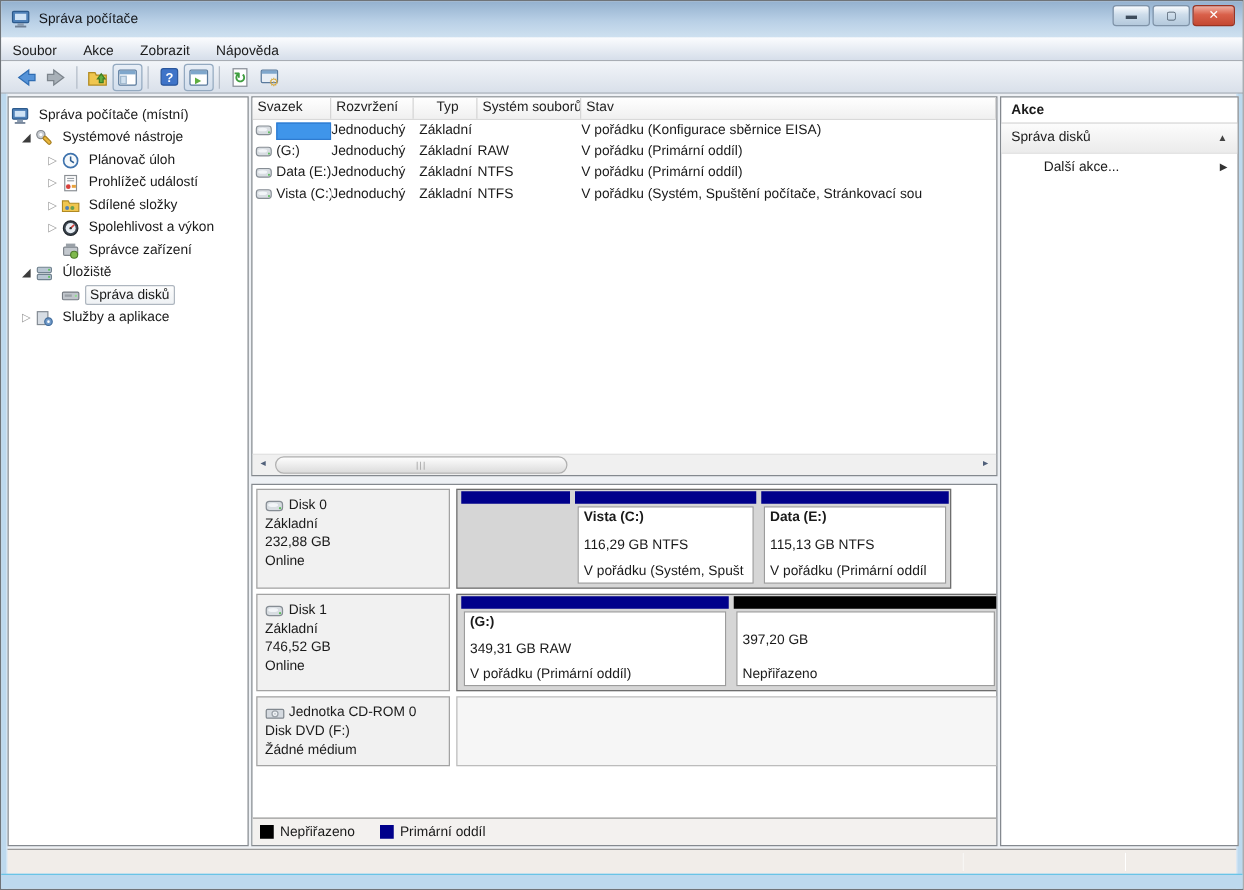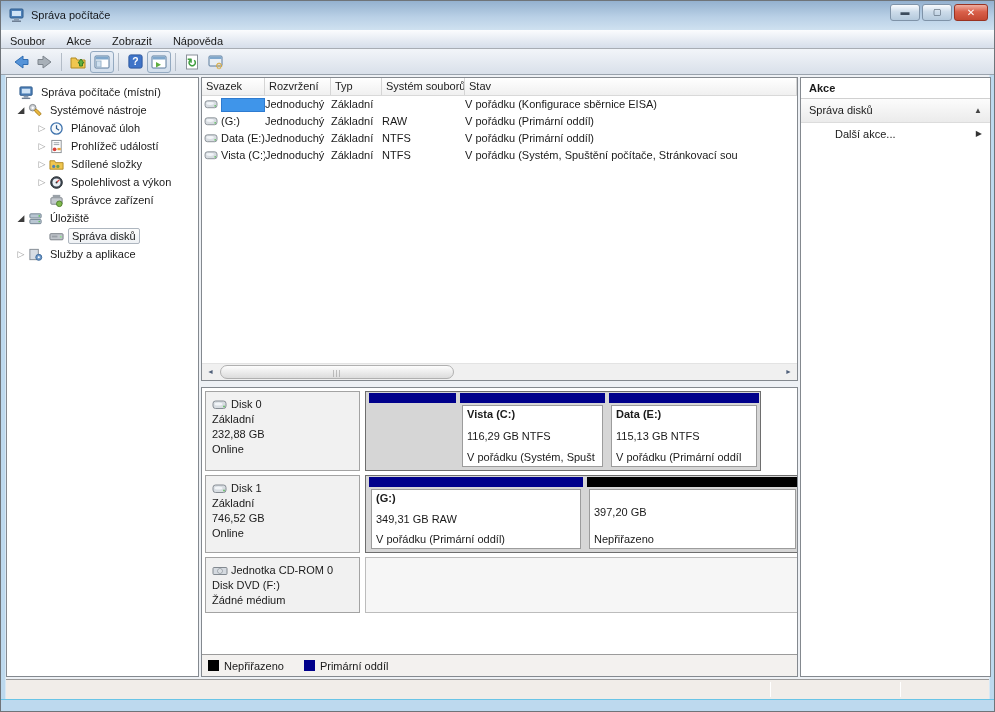--- a/index.html
+++ b/index.html
@@ -43,32 +43,32 @@
   .list-panel { position:absolute; left:200px; top:76px; width:597px; height:304px; background:#fff; border:1px solid #84898f; overflow:hidden; }
   .graph-panel { position:absolute; left:200px; top:386px; width:597px; bottom:34px; background:#fff; border:1px solid #84898f; overflow:hidden; }
   .action-panel { position:absolute; left:799px; top:76px; width:191px; bottom:34px; background:#fff; border:1px solid #84898f; overflow:hidden; }
 
   
   .tree-row { height:18px; display:flex; align-items:center; white-space:nowrap; }
   .tree-row .tw { display:inline-block; width:10px; font-size:9px; text-align:center; flex:none; }
   .tw.exp { color:#3c3c3c; }
   .tw.col { color:#9a9a9a; }
   .tree-row svg { flex:none; margin:0 4px 0 2px; }
-  .lv0 { padding-left:10px; }
+  .lv0 { padding-left:0; }
   .lv1 { padding-left:9px; }
   .lv2 { padding-left:30px; }
   .tree-label { padding:1px 3px; }
   .tree-label.selected { border:1px solid #aeb6bf; border-radius:2px; background:linear-gradient(#fdfdfd,#eef1f4); }
 
   
   .vl-header { display:flex; height:18px; background:linear-gradient(#ffffff,#f0f0f0); border-bottom:1px solid #d9d9d9; }
   .vl-header .cell { border-right:1px solid #d5d5d5; padding-left:4px; line-height:17px; color:#222; }
   .vl-row { display:flex; height:17px; line-height:17px; }
   .cell { overflow:hidden; white-space:nowrap; flex:none; }
-  .c0 { width:63px; } .c1 { width:66px; } .c2 { width:51px; } .c3 { width:83px; } .c4 { flex:1; }
+  .c0 { width:63px; } .c1 { width:66px; } .c2 { width:51px;text-align:center; } .c3 { width:83px; } .c4 { flex:1; }
   .vl-row .c0 { display:flex; align-items:center; padding-left:2px; }
   .vl-row .c0 svg { margin-right:2px; flex:none; }
   .name-sel { display:inline-block; width:52px; height:14px; background:#3f95ea; border:1px solid #2e7bd0; }
   .hscroll { position:absolute; left:0; right:0; bottom:0; height:17px; background:#f0f0f0; border-top:1px solid #e3e3e3; }
   .sb-btn { position:absolute; top:0; width:17px; height:16px; text-align:center; line-height:16px; font-size:7px; color:#50607a; }
   .sb-thumb { position:absolute; left:18px; top:1px; width:234px; height:14px; border:1px solid #b0b0b0; border-radius:8px;
     background:linear-gradient(#fdfdfd,#dcdcdc); text-align:center; line-height:13px; font-size:7px; color:#9a9a9a; letter-spacing:1px; }
 
   
   .disk-row { position:absolute; left:3px; }

